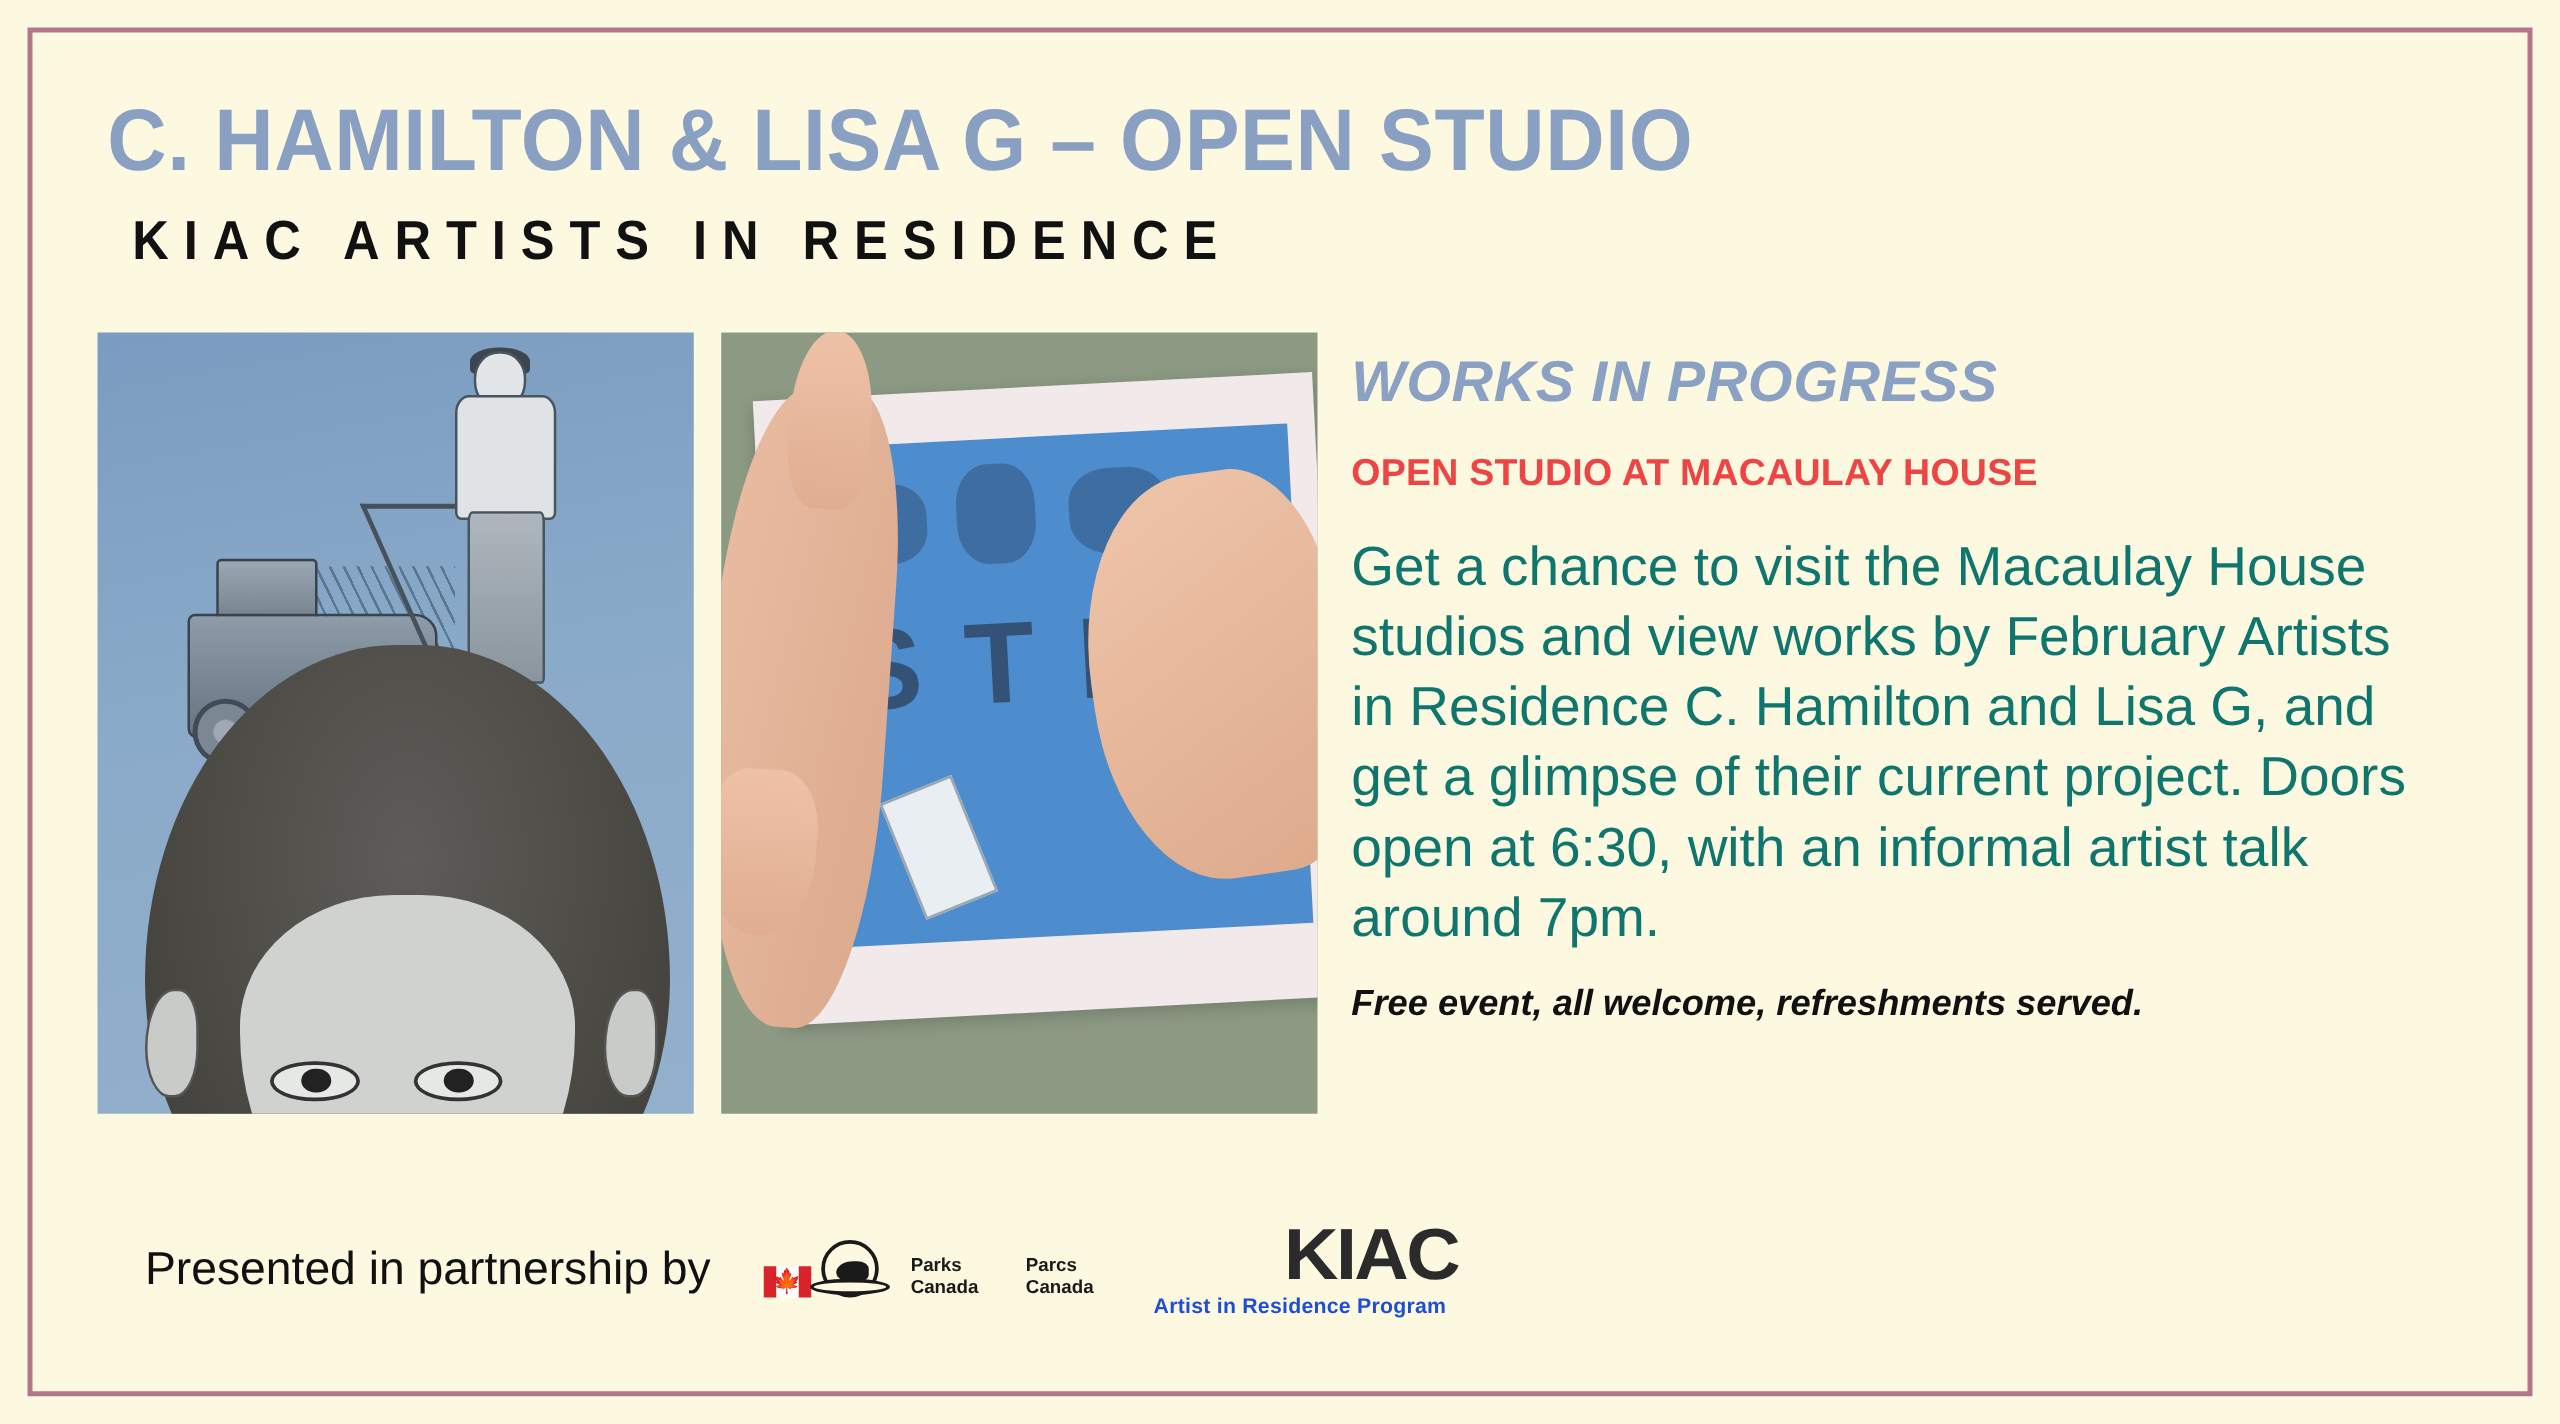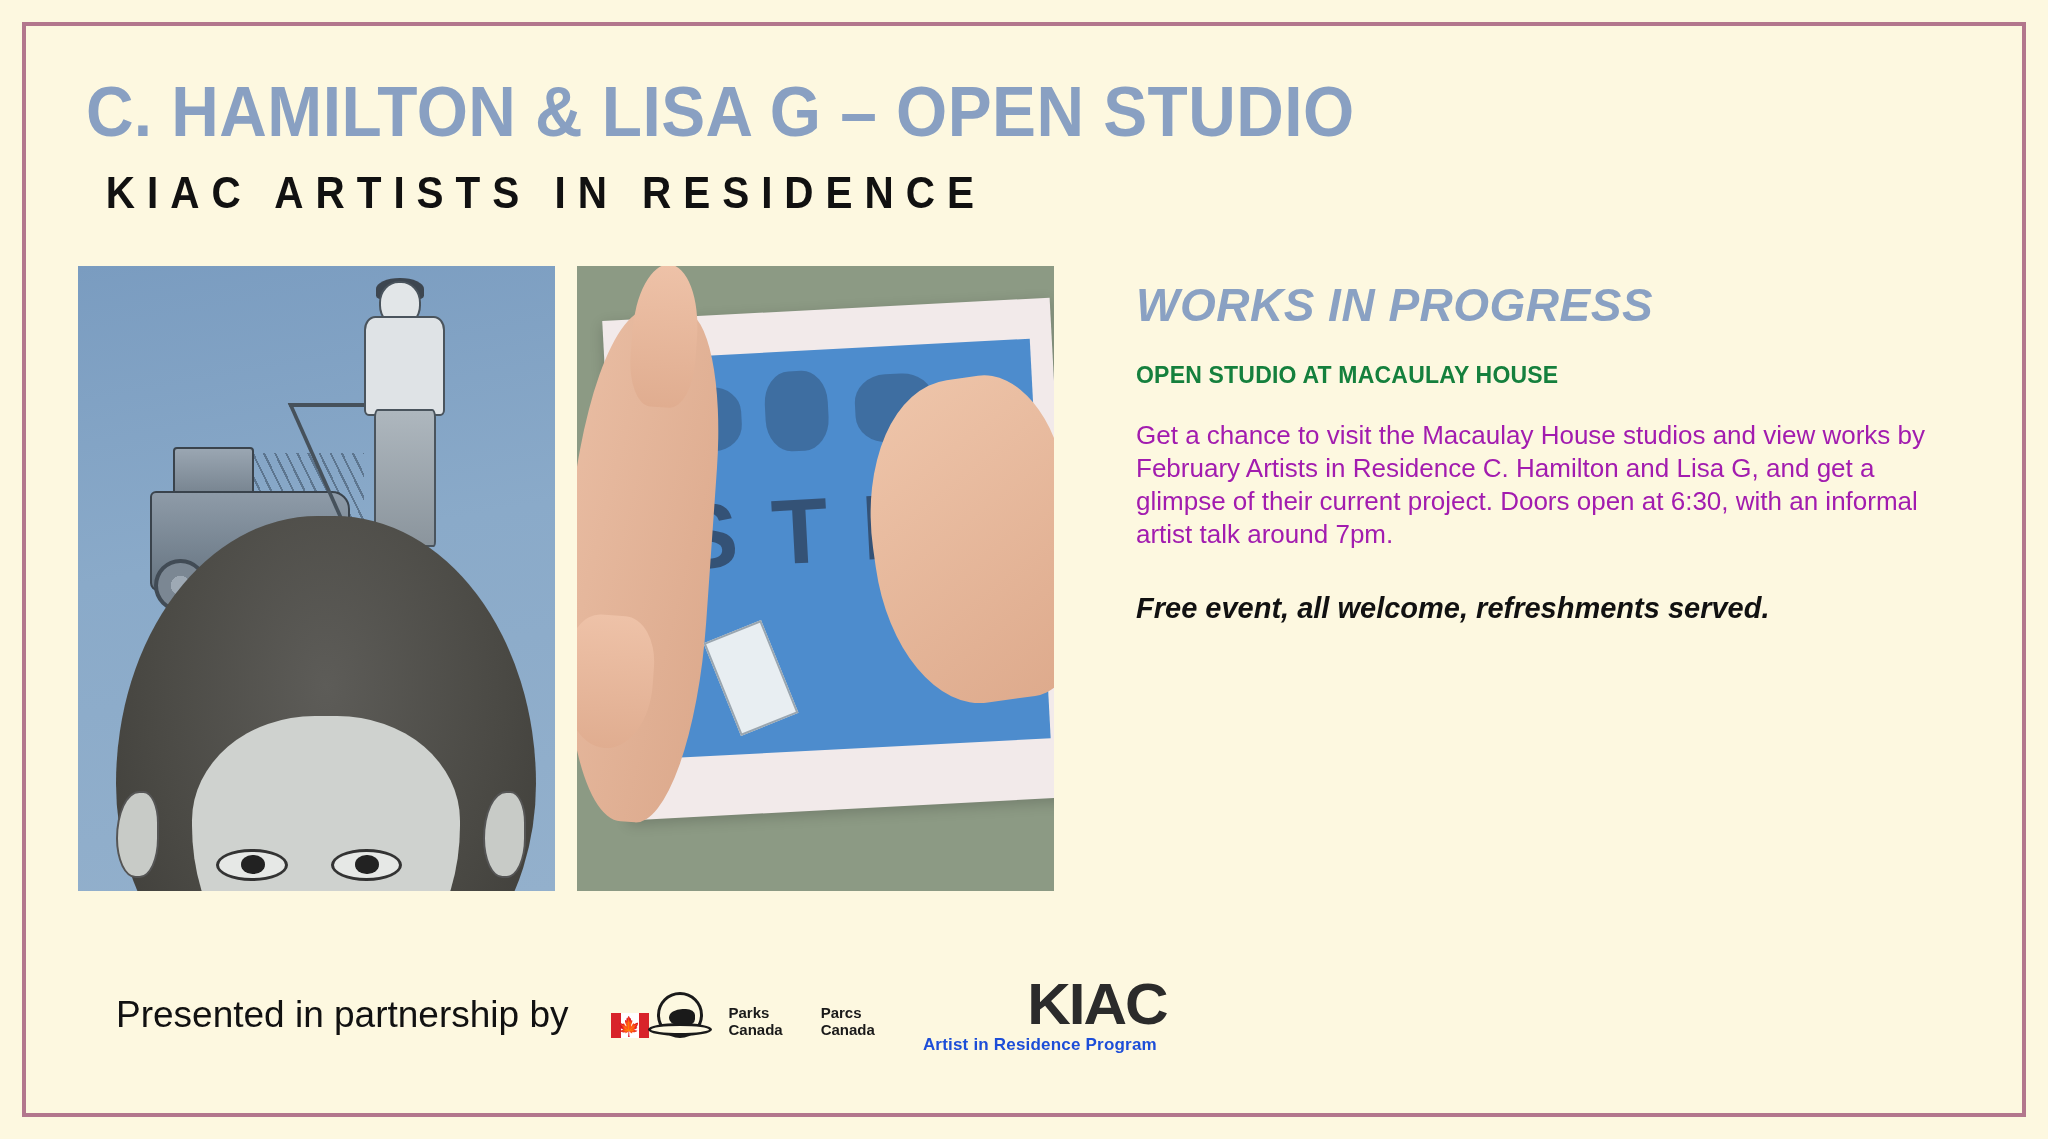--- a/index.html
+++ b/index.html
@@ -253,55 +253,55 @@
     position: absolute;
     left: 36%; top: 30%;
     width: 24%; height: 14%;
     background: repeating-linear-gradient(64deg, rgba(40,55,72,.55) 0 2px, transparent 2px 10px);
     opacity: .8;
   }
 
   
   .textcol {
     flex: 1 1 auto;
-    padding-left: 82px;
+    padding-left: 27px;
     padding-right: 60px;
     padding-top: 12px;
   }
 
   .works-in-progress {
     font-weight: 700;
     font-style: italic;
     font-size: 46px;
     color: #8aa1c3;
     letter-spacing: .5px;
     margin-bottom: 30px;
   }
 
   .open-studio-line {
     font-weight: 700;
-    font-size: 23px;
-    color: #15803d;
+    font-size: 30px;
+    color: #ef4444;
     margin-bottom: 30px;
     letter-spacing: .2px;
   }
 
   .when-where {
     font-weight: 700;
     font-size: 30px;
     color: #111;
     line-height: 1.33;
     margin-bottom: 22px;
   }
 
   .description {
-    font-size: 26px;
-    color: #a21caf;
+    font-size: 44px;
+    color: #0f766e;
     line-height: 1.28;
-    margin-bottom: 40px;
+    margin-bottom: 24px;
     max-width: 860px;
   }
 
   .free-event {
     font-weight: 700;
     font-style: italic;
     font-size: 29px;
     color: #111;
   }
 

